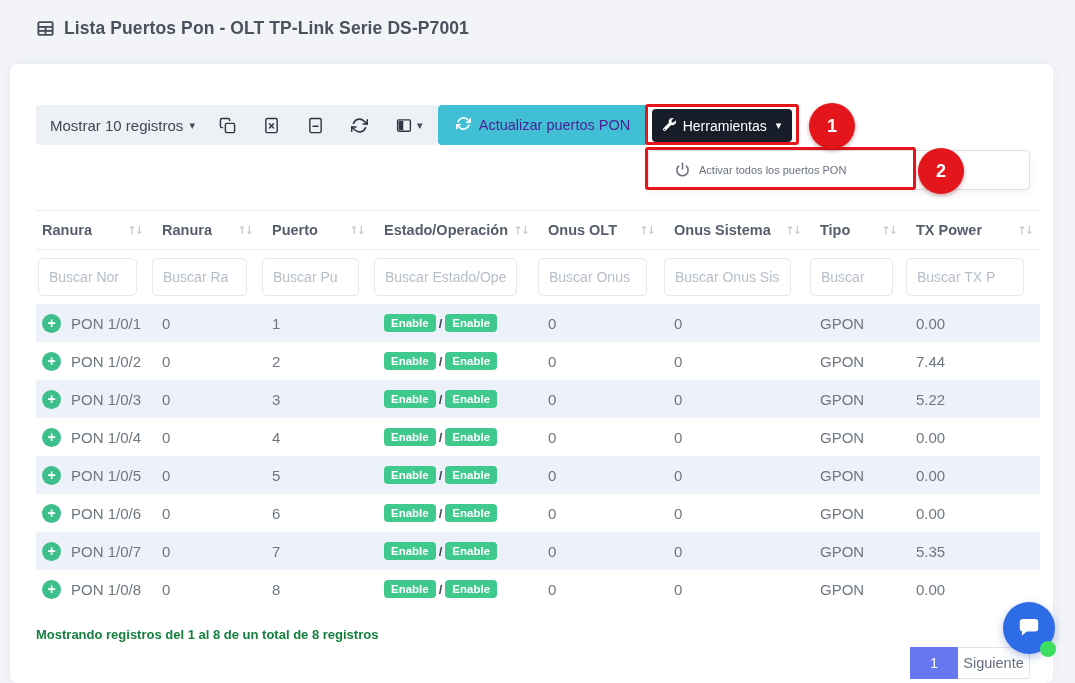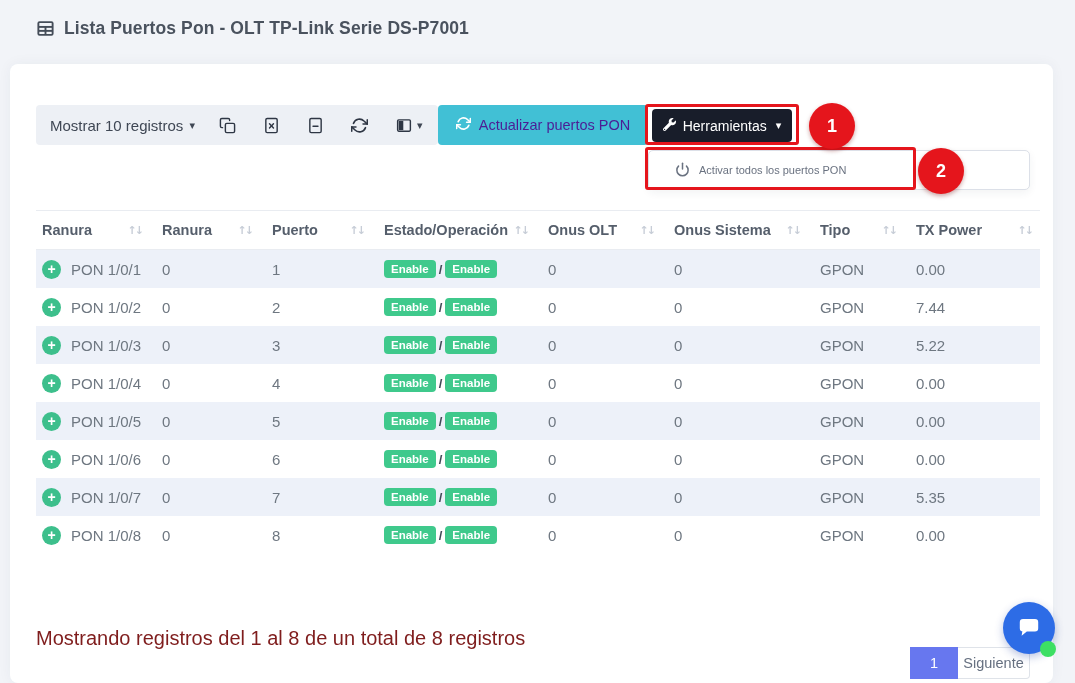--- a/index.html
+++ b/index.html
@@ -69,21 +69,21 @@
   .td { display:flex; align-items:center; padding-left:12px; font-size:15px; color:#6e7781; overflow:hidden; }
   .td.first { padding-left:6px; gap:10px; }
   .plus-btn { width:19px; height:19px; min-width:19px; border-radius:50%; background:#3dbf8c; border:none;
               color:#fff; font-size:14px; font-weight:bold; line-height:17px; text-align:center;
               cursor:pointer; padding:0; display:flex; align-items:center; justify-content:center; }
   .badge { background:#3fc98c; color:#fff; font-size:11.5px; font-weight:bold; border-radius:4px;
            padding:3px 7px; line-height:1.1; }
   .slash { color:#3e4document; color:#3e4754; font-size:13px; font-weight:bold; margin:0 3px; }
 
   
-  .summary { position:absolute; left:36px; top:627px; font-size:20px; color:#7f1d1d; }
+  .summary { position:absolute; left:36px; top:627px; font-size:13px; color:#15803d;font-weight:bold; }
   .pagination { position:absolute; left:838px; top:647px; display:flex; z-index:2; }
   .page-btn { height:32px; border:1px solid #dfe3e9; background:#fff; color:#667080; font-size:14.5px;
               font-family:inherit; display:flex; align-items:center; justify-content:center; cursor:pointer; }
   .page-btn.prev { width:72px; border-radius:4px 0 0 4px;margin-top:36px; }
   .page-btn.cur  { width:48px; background:#6777ef; border-color:#6777ef; color:#fff; }
   .page-btn.next { width:72px; border-radius:0 4px 4px 0; border-left:none;text-align:center; }
 
   
   .chat-fab { position:absolute; left:1003px; top:602px; width:52px; height:52px; border-radius:50%;
               background:#2d6ce6; border:none; cursor:pointer; display:flex; align-items:center;
@@ -229,20 +229,46 @@
           </div>
           <div class="th">
             <span>Tipo</span>
             <span class="sort">↑↓</span>
           </div>
           <div class="th">
             <span>TX Power</span>
             <span class="sort">↑↓</span>
           </div>
         </div>
+      <div class="cols dt-search" id="tsearch">
+          <div class="td-s">
+            <input class="search-input" type="text" placeholder="Buscar Nor" style="">
+          </div>
+          <div class="td-s">
+            <input class="search-input" type="text" placeholder="Buscar Ra" style="">
+          </div>
+          <div class="td-s">
+            <input class="search-input" type="text" placeholder="Buscar Pu" style="">
+          </div>
+          <div class="td-s">
+            <input class="search-input" type="text" placeholder="Buscar Estado/Ope" style="">
+          </div>
+          <div class="td-s">
+            <input class="search-input" type="text" placeholder="Buscar Onus" style="">
+          </div>
+          <div class="td-s">
+            <input class="search-input" type="text" placeholder="Buscar Onus Sis" style="">
+          </div>
+          <div class="td-s">
+            <input class="search-input" type="text" placeholder="Buscar" style="">
+          </div>
+          <div class="td-s">
+            <input class="search-input" type="text" placeholder="Buscar TX P" style="">
+          </div>
+        </div>
       <div id="tbody">
           <div class="cols tr stripe">
             <div class="td first">
               <button class="plus-btn">+</button>
               <span>PON 1/0/1</span>
             </div>
             <div class="td">
               <span>0</span>
             </div>
             <div class="td">

